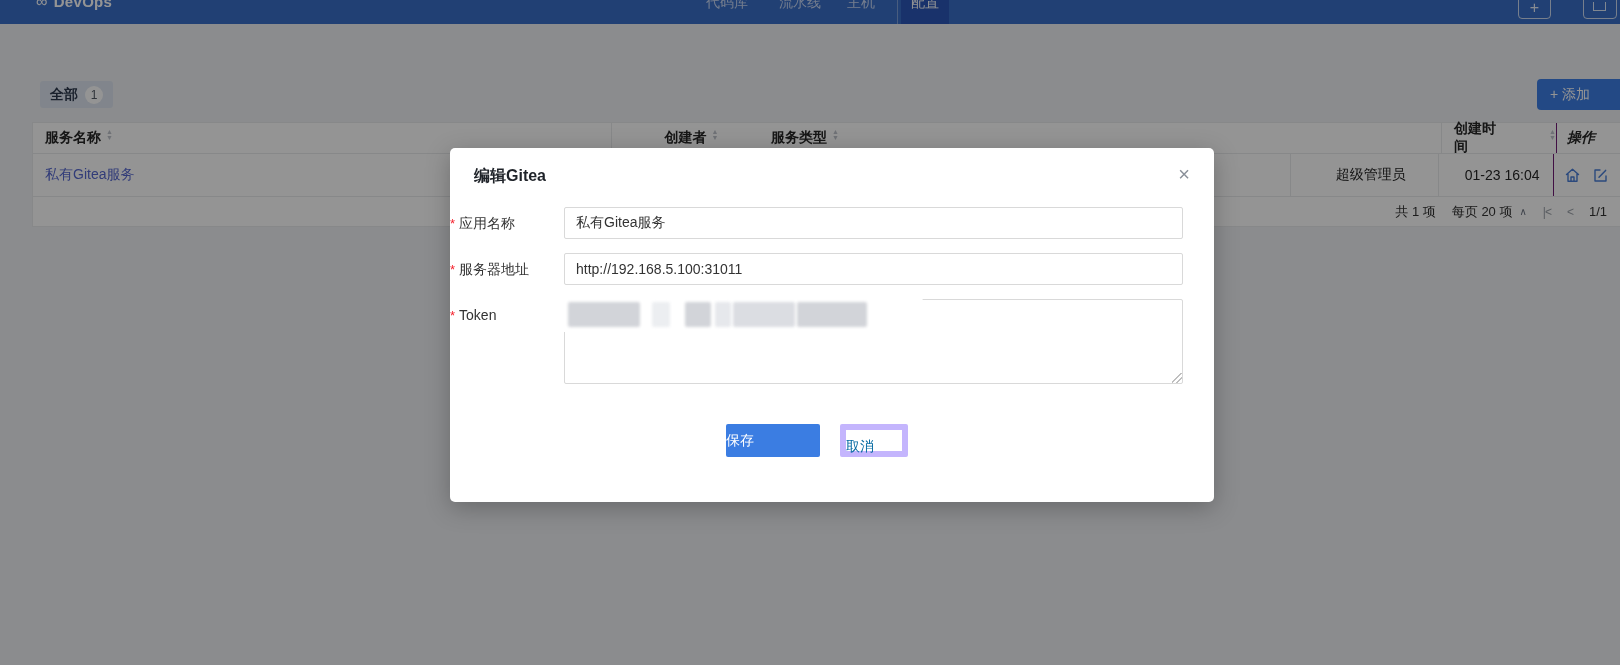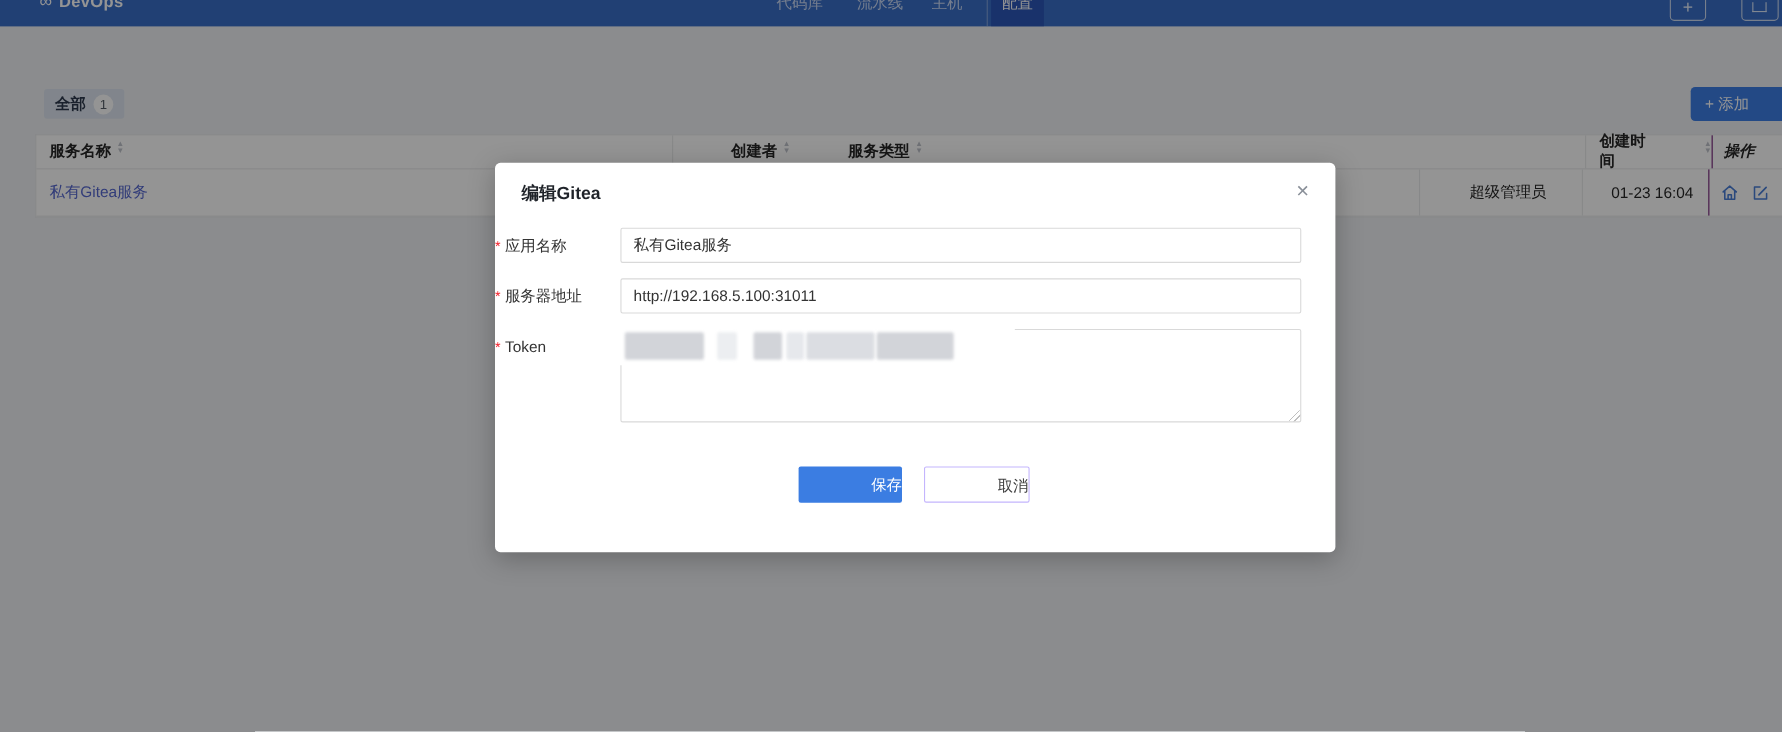--- a/index.html
+++ b/index.html
@@ -69,23 +69,23 @@
   
   .redact-blob { position:absolute; left:95px; top:146px; width:378px; height:38px; background:#ffffff; border-radius:8px; }
   .redact-block { position:absolute; top:8px; height:25px; border-radius:2px; filter:blur(1.5px); }
   .rb1 { left:23px;  width:72px; background:#d2d4d9; }
   .rb2 { left:107px; width:18px; background:#eceef1; }
   .rb3 { left:140px; width:26px; background:#d2d4d9; }
   .rb4 { left:170px; width:16px; background:#e6e8ec; }
   .rb5 { left:188px; width:62px; background:#dbdde2; }
   .rb6 { left:252px; width:70px; background:#d2d4d9; }
 
-  .btn { position:absolute; top:276px; height:33px; border-radius:2px; font-size:14px; text-align:right; line-height:33px; cursor:pointer; }
+  .btn { position:absolute; top:276px; height:33px; border-radius:2px; font-size:14px; text-align:left; line-height:33px; cursor:pointer; }
   .btn-save { left:276px; width:94px; background:#3b7de2; color:#ffffff; }
-  .btn-cancel { left:390px; width:96px; background:#ffffff; border:1px solid #c4b5fd; color:#404040; }
+  .btn-cancel { left:390px; width:68px; background:#ffffff; border:6px solid #c4b5fd; color:#0369a1; }
 </style>
 </head>
 <body>
 
 <div class="page">
 
   <div class="navbar">
     <div class="brand"><span class="logo-glyph">∞</span><span>DevOps</span></div>
     <div class="nav-item n1">代码库</div>
     <div class="nav-item n2">流水线</div>
@@ -161,20 +161,30 @@
         </span>
         <span class="act-icon">
           <svg width="17" height="17" viewBox="0 0 17 17">
               <path d="M14 9 V14 H3 V3 H8" fill="none" stroke="#4a7fd8" stroke-width="1.4" stroke-linejoin="round" stroke-linecap="round"></path>
               <path d="M7 10.2 L13.6 3.4" fill="none" stroke="#4a7fd8" stroke-width="1.5" stroke-linecap="round"></path>
             </svg>
         </span>
       </div>
     </div>
 
+    <div class="pager-row">
+      <span>共 1 项</span>
+      <span class="sp">
+        <span>每页 20 项</span>
+        <span class="pg-caret">∧</span>
+      </span>
+      <span class="sp pg-nav">|&lt;</span>
+      <span class="sp pg-nav">&lt;</span>
+      <span class="sp pg-cur">1/1</span>
+    </div>
   </div>
 
   <div class="mask"></div>
 
   <div class="modal">
     <div class="modal-title">编辑Gitea</div>
     <div class="modal-close">×</div>
 
     <div class="f-label r1"><span class="req">*</span><span>应用名称</span></div>
     <input class="f-input r1" value="私有Gitea服务" style="">

